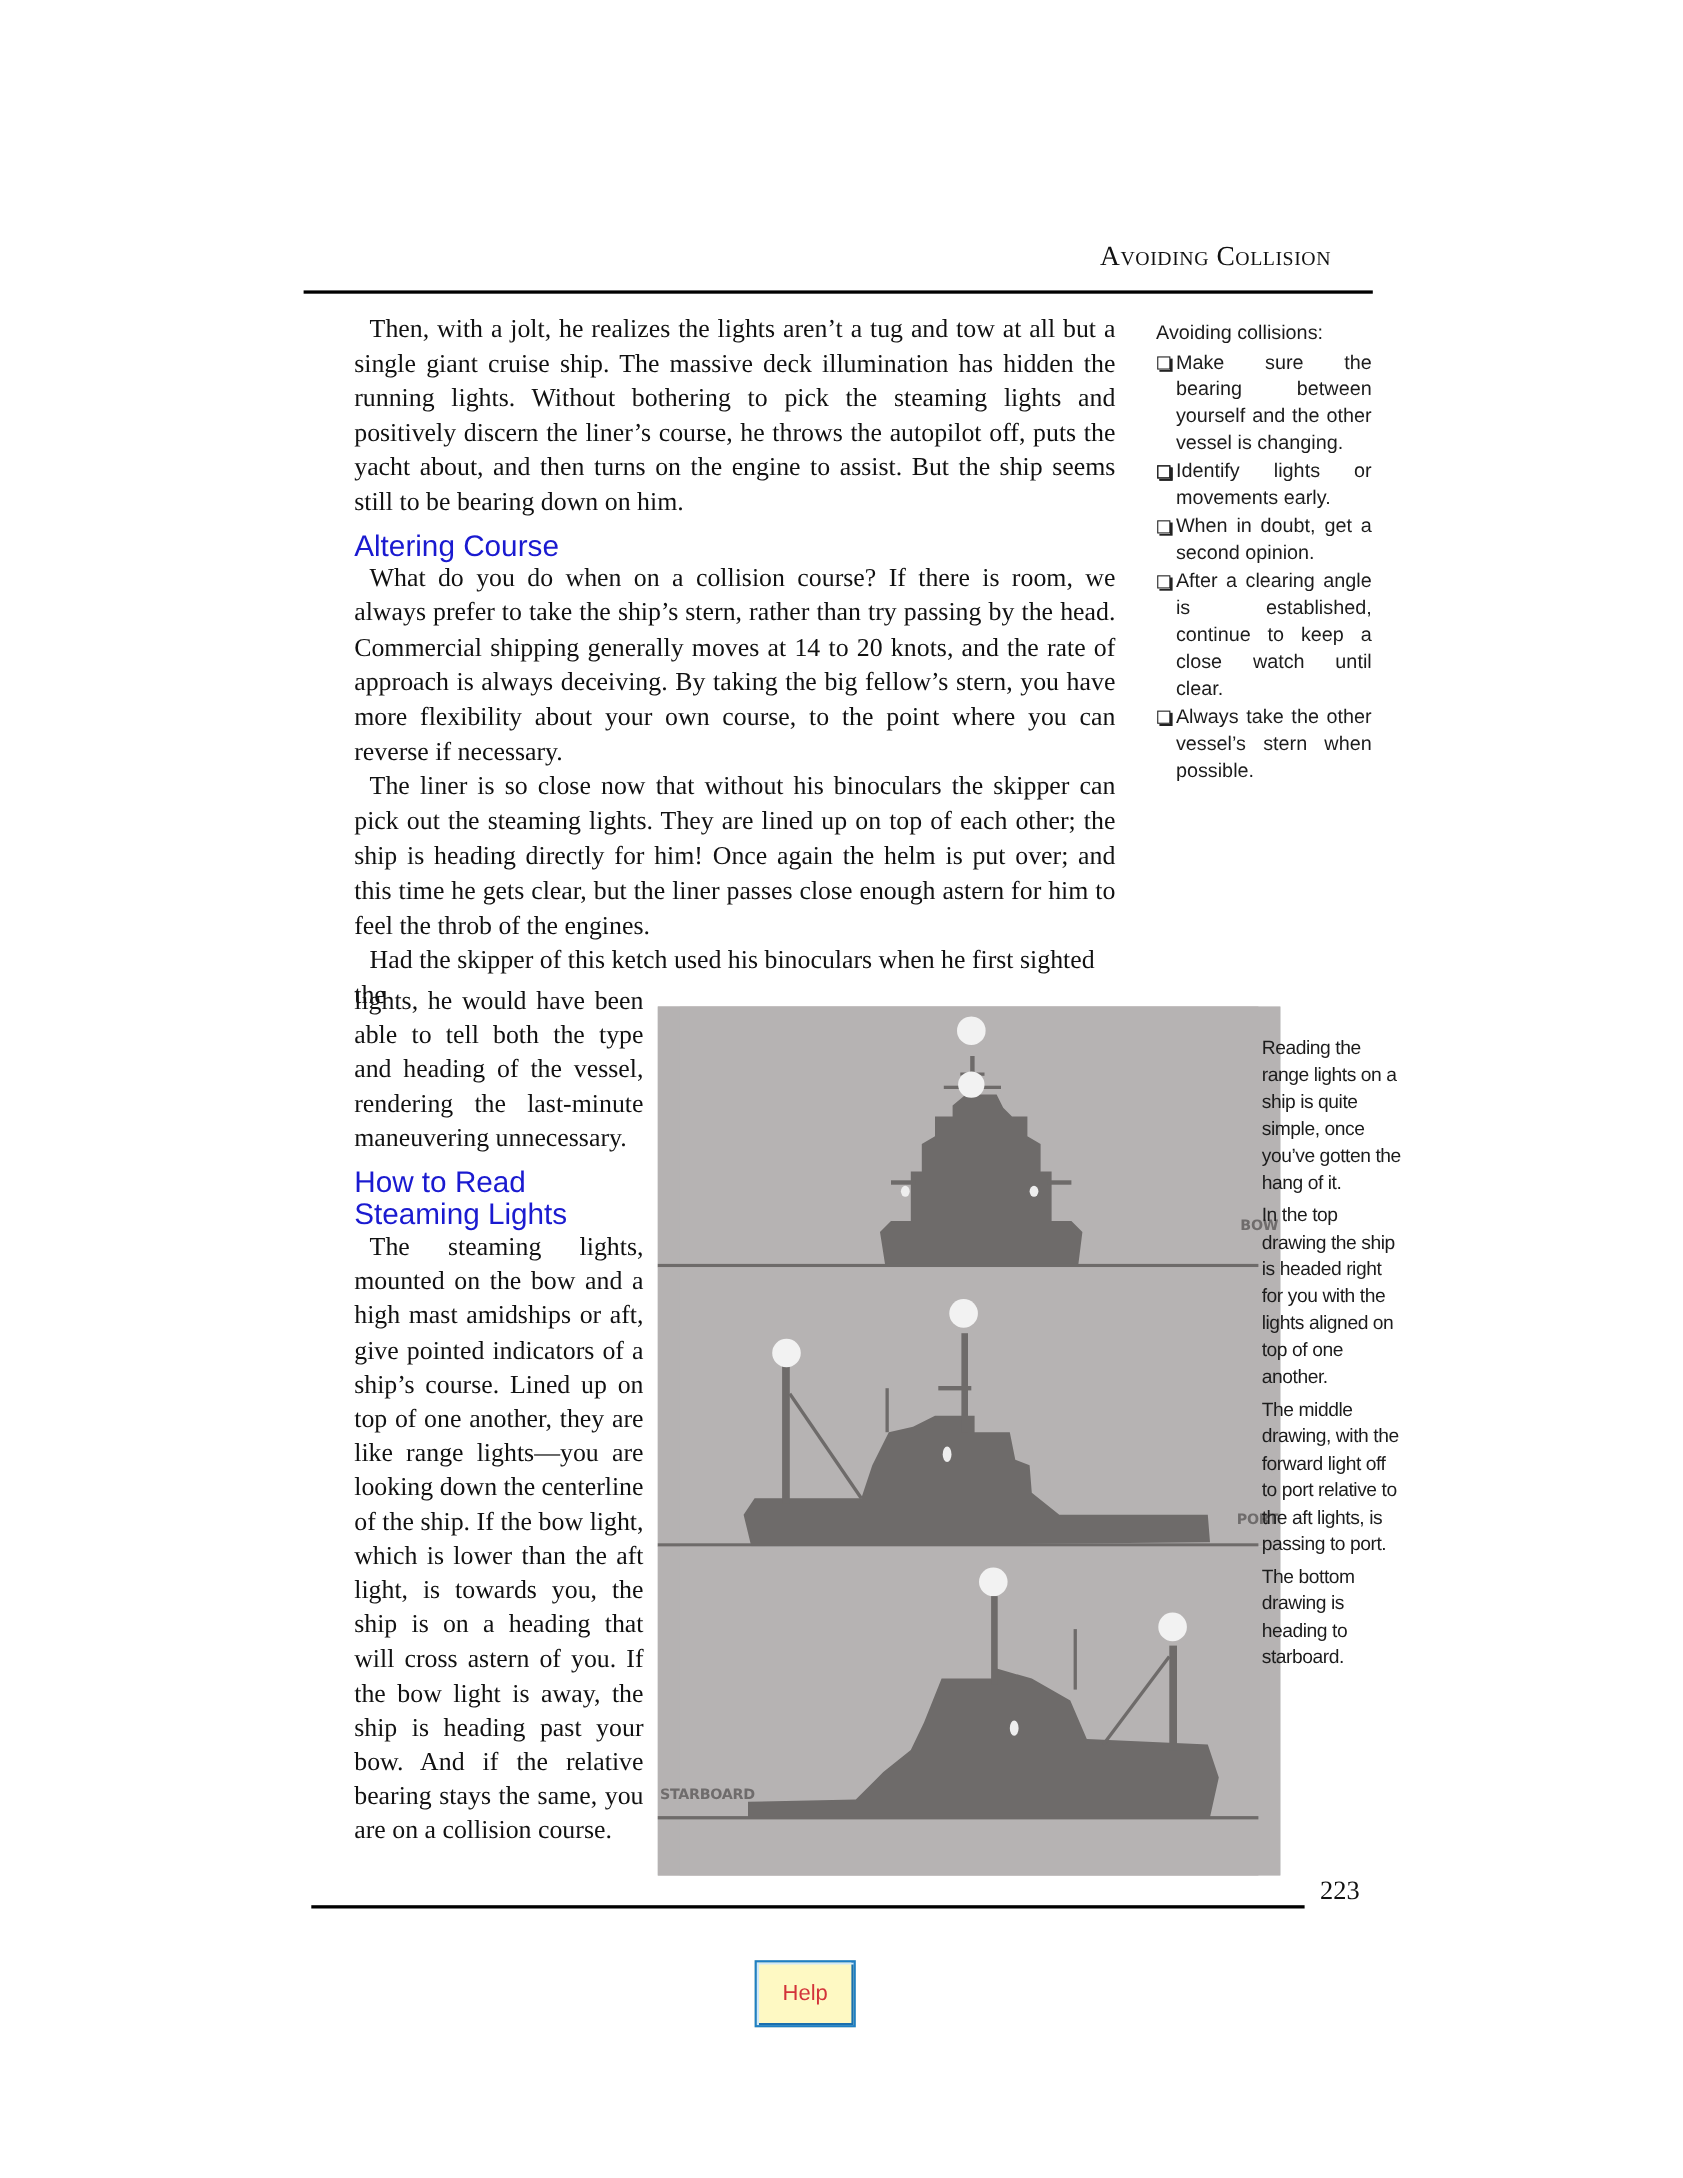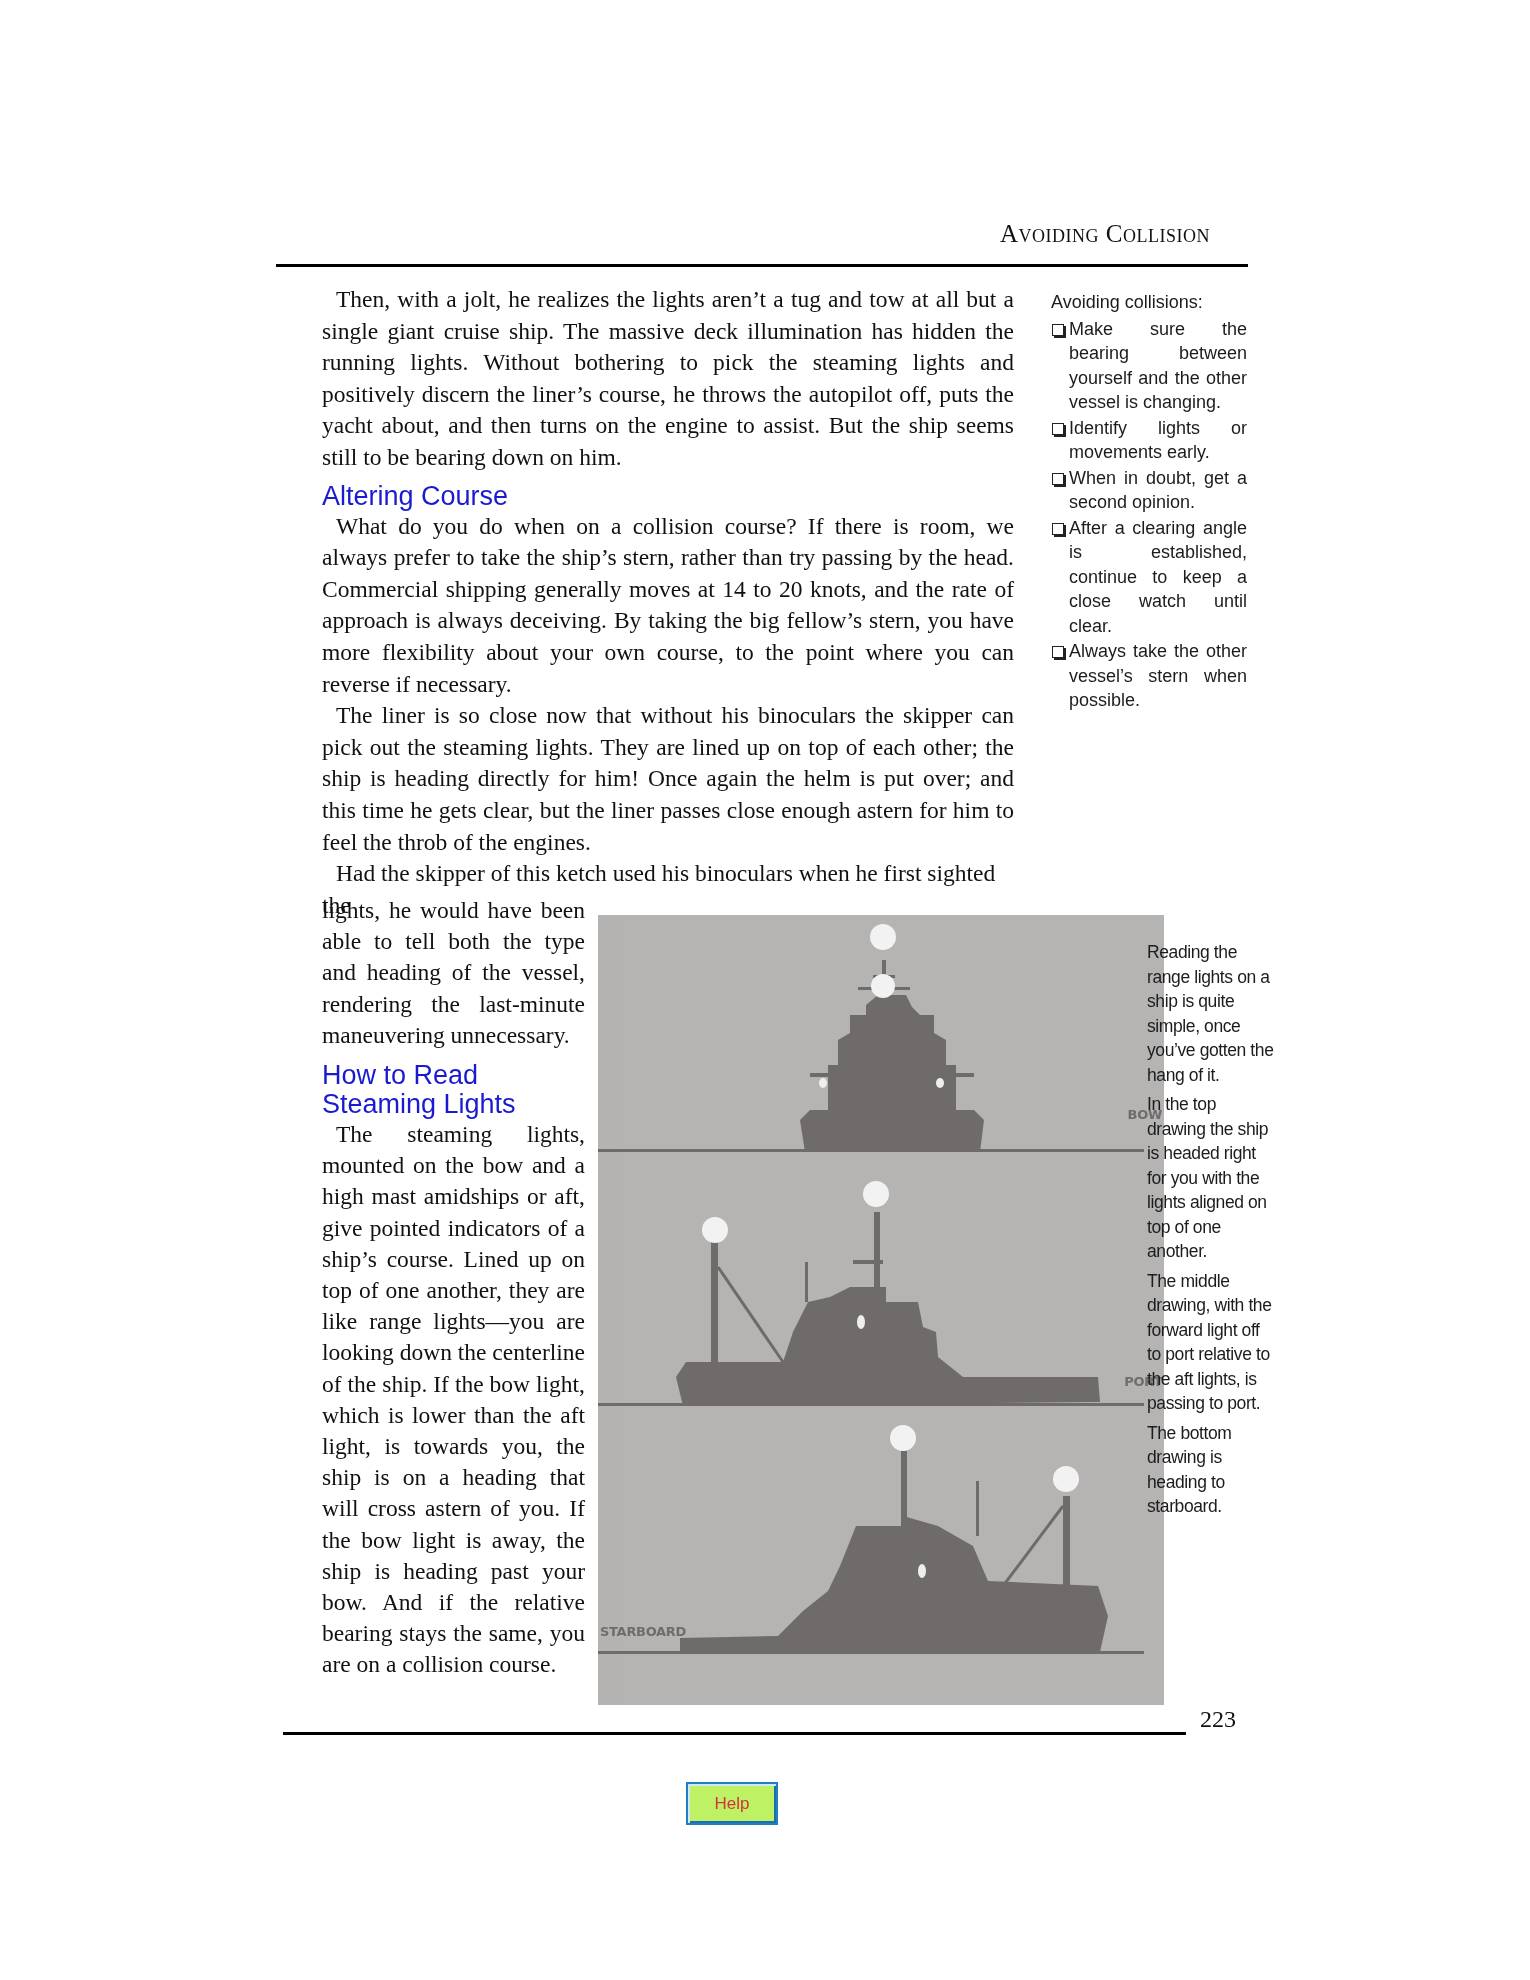--- a/index.html
+++ b/index.html
@@ -45,24 +45,24 @@
   .panel-label { position:absolute; font-family:"DejaVu Sans", sans-serif; font-weight:bold;
                  font-size:13px; color:#6f6c6c; letter-spacing:-0.3px; }
 
   
   #fig-caption { position:absolute; left:1147px; top:940px; width:130px;
                  font-family:"Liberation Sans", sans-serif; font-size:17.5px;
                  line-height:24.5px; color:#1c1c1c; letter-spacing:-0.4px; }
   #fig-caption p { margin:0 0 5px 0; }
 
   
-  #help-button { position:absolute; left:686px; top:1782px; width:92px; height:43px;
-                 background:#bef264; border:2px solid #1f7fc5;
+  #help-button { position:absolute; left:686px; top:1782px; width:92px; height:61px;
+                 background:#fef9c3; border:2px solid #1f7fc5;
                  box-shadow: inset 2px 2px 0 #cfe9fb, inset -2px -2px 0 #1a6fae;
-                 font-family:"Liberation Sans", sans-serif; font-size:17px; color:#d3333a;
+                 font-family:"Liberation Sans", sans-serif; font-size:20px; color:#d3333a;
                  display:flex; align-items:center; justify-content:center; cursor:pointer; box-sizing:border-box; }
 </style>
 </head>
 <body>
 
 <div id="running-head">Avoiding Collision</div>
 <div id="top-rule" class="rule"></div>
 
 <div id="main-col">
   <p class="p">Then, with a jolt, he realizes the lights aren’t a tug and tow at all but a single giant cruise ship. The massive deck illumination has hidden the running lights. Without bothering to pick the steaming lights and positively discern the liner’s course, he throws the autopilot off, puts the yacht about, and then turns on the engine to assist. But the ship seems still to be bearing down on him.</p>

